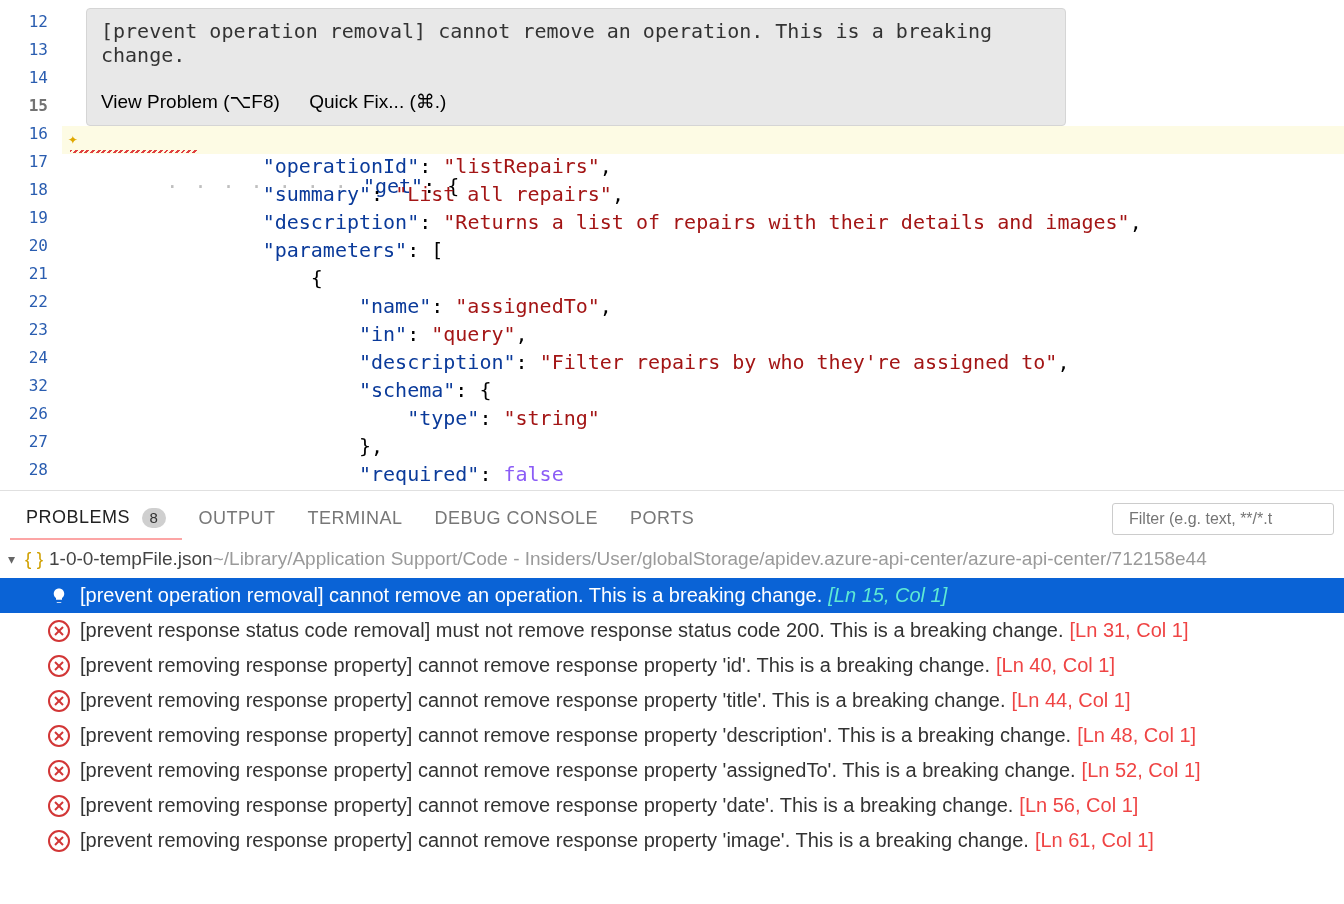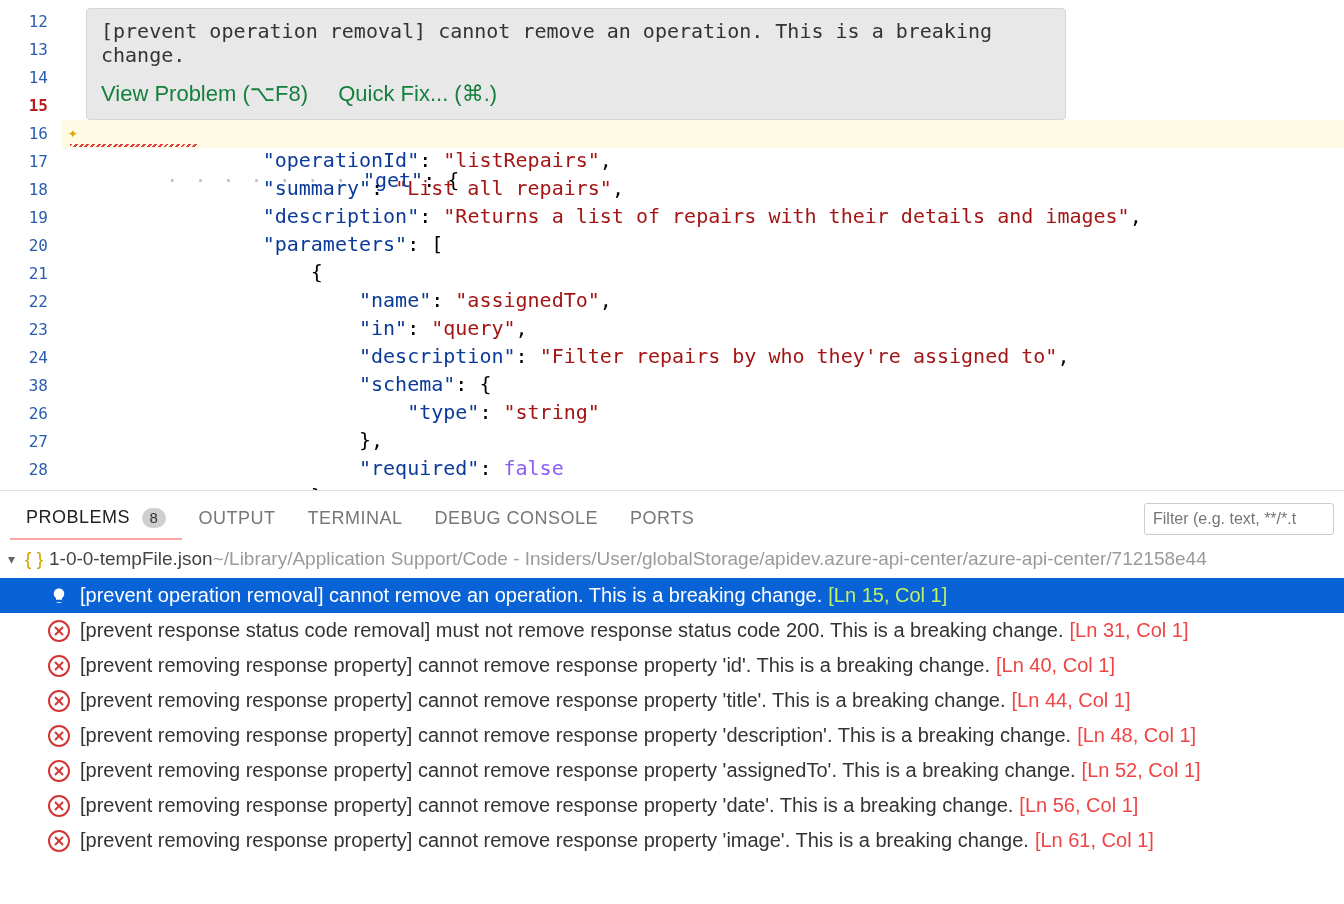--- a/index.html
+++ b/index.html
@@ -1,75 +1,75 @@
 <!DOCTYPE html>
 <html><head>
 <meta charset="utf-8">
 <style>
   * { box-sizing: border-box; margin: 0; padding: 0; }
   html, body { width: 1344px; height: 904px; font-family: "Menlo","Consolas","Monaco",monospace; background:#fff; color:#333; overflow:hidden; }
   .sans { font-family: -apple-system, BlinkMacSystemFont, "Segoe UI", Helvetica, Arial, sans-serif; }
   .editor { position:relative; height:490px; overflow:hidden; }
   .gutter { position:absolute; left:0; top:8px; width:62px; text-align:right; padding-right:14px; color:#2a5db0; font-size:16px; line-height:28px; }
-  .gutter .ln-active { color:#b91c1c; font-weight:600; }
+  .gutter .ln-active { color:#737373; font-weight:600; }
   .code-area { position:absolute; left:62px; right:0; top:0; }
   .tooltip { margin-left:24px; margin-top:8px; width:980px; background:#e8e8e8; border:1px solid #d5d5d5; border-radius:4px; padding:10px 14px 12px 14px; font-size:20px; }
   .tooltip-msg { color:#333; font-family:"Menlo","Consolas",monospace; }
-  .tooltip-links { margin-top:14px; font-family:-apple-system, BlinkMacSystemFont,"Segoe UI",Arial,sans-serif; color:#15803d; font-size:22px; }
+  .tooltip-links { margin-top:23px; font-family:-apple-system, BlinkMacSystemFont,"Segoe UI",Arial,sans-serif; color:#000000; font-size:19px; }
   .tooltip-links span { cursor:pointer; margin-right:24px; }
   .current-line { background:#fdfbe4; padding-left:8px; height:28px; position:relative; }
   .squiggle { position:absolute; left:8px; bottom:1px; height:3px; width:128px; background:repeating-linear-gradient(135deg,#e04040 0 2px,transparent 2px 4px); }
   .sparkle { position:absolute; left:6px; top:3px; color:#e0a800; font-size:16px; }
   .code { position:relative; }
   .code-line { height:28px; font-size:20px; white-space:pre; padding-left:8px; position:relative; }
   .key { color:#0a3a9a; }
   .str { color:#a31515; }
   .punct { color:#000; }
   .kw { color:#8b5cf6; }
 
   .panel { border-top:1px solid #e0e0e0; }
   .tabs { display:flex; align-items:center; padding:6px 10px 0 10px; font-family:-apple-system, BlinkMacSystemFont,"Segoe UI",Arial,sans-serif; font-size:18px; color:#777; }
   .tabs .tab { padding:10px 16px; letter-spacing:0.5px; cursor:pointer; }
   .tabs .tab.active { color:#222; border-bottom:2px solid #fca5a5; font-weight:500; }
   .tabs .badge { display:inline-block; background:#cfcfcf; color:#333; border-radius:10px; padding:0 8px; font-size:15px; margin-left:6px; line-height:20px;}
   .tabs .filter { margin-left:auto; }
-  .tabs .filter input { width:190px; font-size:16px; padding:6px 8px; border:1px solid #ccc; border-radius:3px; color:#6d28d9; font-family:inherit;}
+  .tabs .filter input { width:222px; font-size:16px; padding:6px 16px; border:1px solid #ccc; border-radius:3px; color:#6d28d9; font-family:inherit;}
   .group-header { display:flex; align-items:center; padding:8px 8px; font-family:-apple-system, BlinkMacSystemFont,"Segoe UI",Arial,sans-serif; font-size:19px; color:#444; white-space:nowrap; overflow:hidden;}
   .group-header .chev { color:#666; margin-right:4px; font-size:14px;}
   .group-header .file-icon { color:#d0a000; margin:0 6px; }
   .group-header .path { color:#9a9a9a; }
   .problems-list { font-family:-apple-system, BlinkMacSystemFont,"Segoe UI",Arial,sans-serif; font-size:20px; }
   .problem { display:flex; align-items:center; padding:6px 8px 6px 48px; white-space:nowrap; color:#333; }
   .problem.selected { background:#0a63d6; color:#fff; }
   .problem .icon { width:22px; height:22px; margin-right:10px; flex-shrink:0; display:inline-flex; align-items:center; justify-content:center; border-radius:50%; }
   .problem .icon.bulb { color:#fff; }
   .problem .icon.err { border:2px solid #d23636; color:#d23636; font-weight:700; font-size:14px; }
   .problem .loc { color:#ef4444; margin-left:6px; }
-  .problem.selected .loc { color:#bef264; }
+  .problem.selected .loc { color:#5eead4;font-style:italic; }
   .dots { color:#bfbfbf; letter-spacing:2px; }
 </style>
 </head>
 <body>
 
 <div class="editor">
   <div class="gutter" id="gutter">
       <div>12</div>
       <div>13</div>
       <div>14</div>
       <div class="ln-active">15</div>
       <div>16</div>
       <div>17</div>
       <div>18</div>
       <div>19</div>
       <div>20</div>
       <div>21</div>
       <div>22</div>
       <div>23</div>
       <div>24</div>
-      <div>38</div>
+      <div>32</div>
       <div>26</div>
       <div>27</div>
       <div>28</div>
     </div>
 
   <div class="code-area">
     <div class="tooltip sans">
       <div class="tooltip-msg">[prevent operation removal] cannot remove an operation. This is a breaking change.</div>
       <div class="tooltip-links">
         <span>View Problem (⌥F8)</span>

